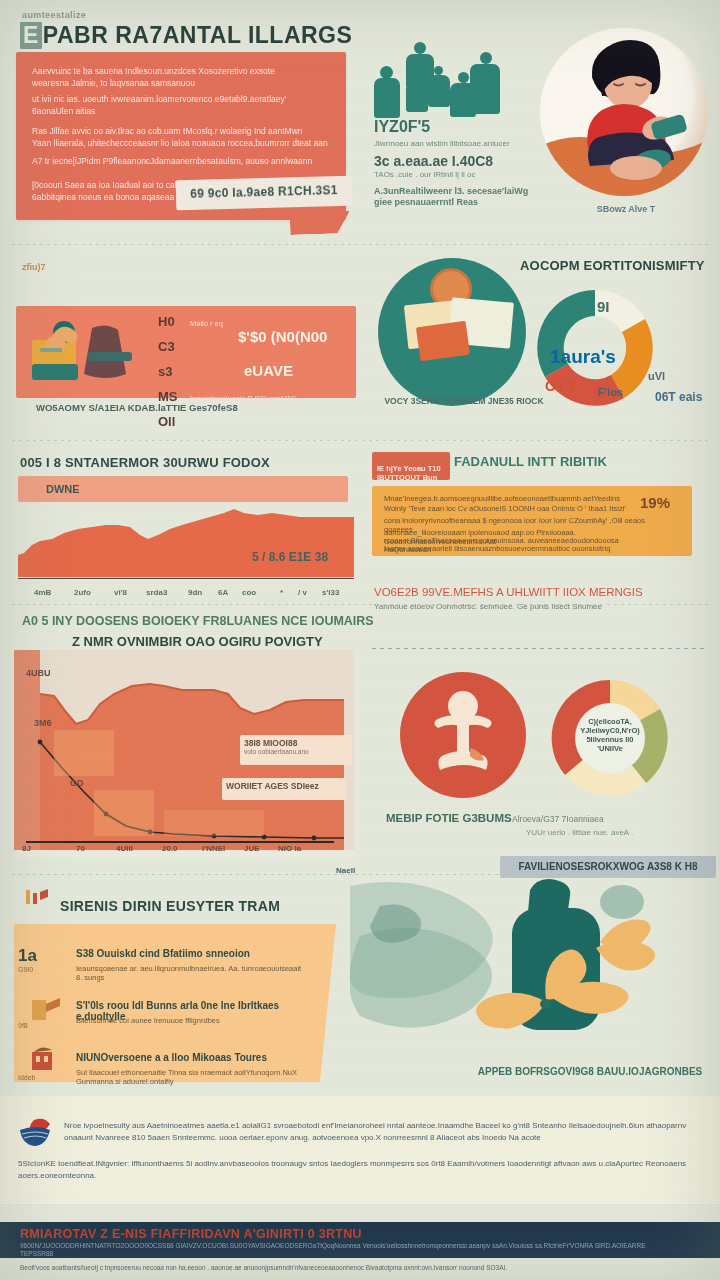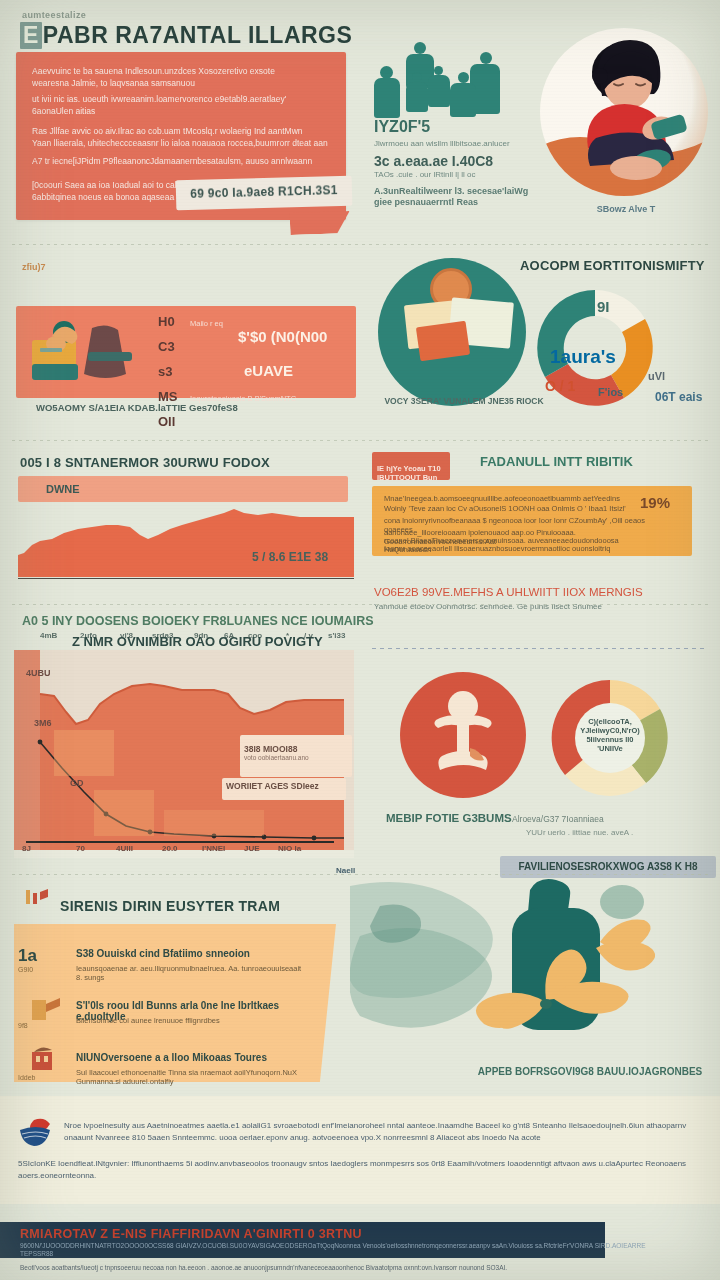--- a/index.html
+++ b/index.html
@@ -110,27 +110,27 @@
   .donut1{position:absolute;left:500px;top:278px;width:190px;height:130px;}
   .d1-labels span{position:absolute;font-weight:800;filter:blur(.4px);}
 
   
   .s3-title{position:absolute;left:20px;top:455px;font-size:13px;font-weight:800;color:#2f4d48;filter:blur(.35px);letter-spacing:.2px;}
   .s3-bar{position:absolute;left:18px;top:476px;width:330px;height:26px;background:#f0a184;border-radius:2px;}
   .s3-bar span{display:block;padding:7px 0 0 28px;font-size:11px;font-weight:800;color:#3d5a55;filter:blur(.45px);}
   .area-chart{position:absolute;left:18px;top:505px;width:336px;height:72px;}
   .area-note{position:absolute;left:252px;top:550px;font-size:12px;font-weight:800;color:#47625c;filter:blur(.5px);}
   .axis-line{position:absolute;left:18px;top:578px;width:336px;height:1px;background:#4b4b46;}
-  .axis-ticks{position:absolute;left:18px;top:580px;width:336px;height:22px;margin-top:43px;}
+  .axis-ticks{position:absolute;left:12px;top:580px;width:336px;height:22px;}
   .axis-ticks span{position:absolute;top:8px;font-size:8px;color:#5c7069;font-weight:700;filter:blur(.55px);}
 
   
   .s3r-badge{position:absolute;left:372px;top:452px;width:78px;height:28px;background:#d9664c;border-radius:2px;}
   .s3r-badge span{display:block;padding:12px 5px 0;font-size:7.5px;color:#fbe6dd;line-height:9px;filter:blur(.5px);font-weight:700;}
-  .s3r-title{position:absolute;left:454px;top:454px;font-size:13px;font-weight:800;color:#3a7a66;filter:blur(.35px);margin-left:26px;}
+  .s3r-title{position:absolute;left:454px;top:454px;font-size:13px;font-weight:800;color:#3a7a66;filter:blur(.35px);}
   .s3r-card{position:absolute;left:372px;top:486px;width:320px;height:70px;background:#f2a63f;border-radius:2px;opacity:.92;}
   .s3r-card .ln{position:absolute;left:12px;font-size:7.5px;color:#5d4628;line-height:9px;filter:blur(.5px);width:262px;}
   .s3r-pct{position:absolute;left:640px;top:494px;font-size:15px;font-weight:800;color:#7a4a2a;filter:blur(.4px);}
   .s3r-cap{position:absolute;left:374px;top:586px;font-size:11.5px;font-weight:400;filter:blur(.45px);}
   .s3r-sub{position:absolute;left:374px;top:602px;font-size:8px;color:#6b8079;filter:blur(.5px);}
 
   
   .s4-t1{position:absolute;left:22px;top:614px;font-size:12.5px;font-weight:800;color:#4f7c63;filter:blur(.35px);}
   .s4-t2{position:absolute;left:72px;top:634px;font-size:13px;font-weight:800;color:#2e4a45;filter:blur(.35px);}
   .line-chart{position:absolute;left:14px;top:650px;width:340px;height:208px;}
@@ -171,21 +171,21 @@
   
   .s5r{position:absolute;left:350px;top:876px;width:370px;height:200px;overflow:hidden;}
   .s5r-cap{position:absolute;left:470px;top:1066px;width:240px;text-align:center;font-size:10px;font-weight:800;color:#3f6f62;filter:blur(.45px);}
 
   
   .footer{position:absolute;left:0;top:1096px;width:720px;height:108px;background:#f0eedd;}
   .foot-logo{position:absolute;left:18px;top:1118px;width:34px;height:30px;}
   .foot-p1{position:absolute;left:64px;top:1120px;width:630px;font-size:8px;color:#4a5f6e;line-height:11.5px;filter:blur(.5px);}
   .foot-p2{position:absolute;left:18px;top:1158px;width:678px;font-size:8px;color:#4a5f6e;line-height:11.5px;filter:blur(.5px);}
 
-  .bluebar{position:absolute;left:0;top:1222px;width:605px;height:36px;background:#20384c;}
+  .bluebar{position:absolute;left:0;top:1222px;width:720px;height:36px;background:#20384c;}
   .bluebar h4{margin:0;padding:5px 0 0 20px;font-size:12.5px;font-weight:800;color:#c7402c;filter:blur(.4px);letter-spacing:.3px;}
   .bluebar p{margin:0;padding:1px 0 0 20px;font-size:6.5px;color:#8fa6b8;filter:blur(.5px);width:660px;line-height:8px;}
   .bottom-note{position:absolute;left:20px;top:1264px;width:680px;font-size:6.5px;color:#53616c;filter:blur(.5px);}
 
   .grain{position:absolute;inset:0;pointer-events:none;opacity:.10;
     background:repeating-linear-gradient(0deg,rgba(0,0,0,.10) 0 1px,transparent 1px 3px);}
   .vig{position:absolute;inset:0;pointer-events:none;
     box-shadow:inset 0 0 70px rgba(120,130,110,.30);}
 </style>
 </head>
@@ -394,21 +394,21 @@
       <line x1="12" y1="192" x2="320" y2="192" stroke="#2a2a28" stroke-width="2"></line>
       <rect x="40" y="80" width="60" height="46" fill="#f2a96f" opacity=".45"></rect>
       <rect x="80" y="140" width="60" height="46" fill="#f2a96f" opacity=".40"></rect>
       <rect x="150" y="160" width="100" height="26" fill="#f2a96f" opacity=".32"></rect>
     </svg>
   </div>
   <div class="lc-ylab" style="left:26px;top:668px">4UBU</div>
   <div class="lc-ylab" style="left:34px;top:718px">3M6</div>
   <div class="lc-ylab" style="left:70px;top:778px">GD</div>
 
-  <div class="lc-callout" style="left:240px;top:735px;width:104px;height:24px;padding:9px 4px">
+  <div class="lc-callout" style="left:240px;top:735px;width:104px;height:24px;padding:3px 4px">
     <b>38I8 MIOOI88</b>
     <i>voto  oobiaertaanu.ano</i>
   </div>
   <div class="lc-callout" style="left:222px;top:778px;width:116px;height:16px;padding:3px 4px">
     <b>WORIIET AGES SDIeez</b>
   </div>
 
   <div class="lc-xticks">
     <span style="left:22px;top:844px">8J</span>
     <span style="left:76px;top:844px">70</span>

